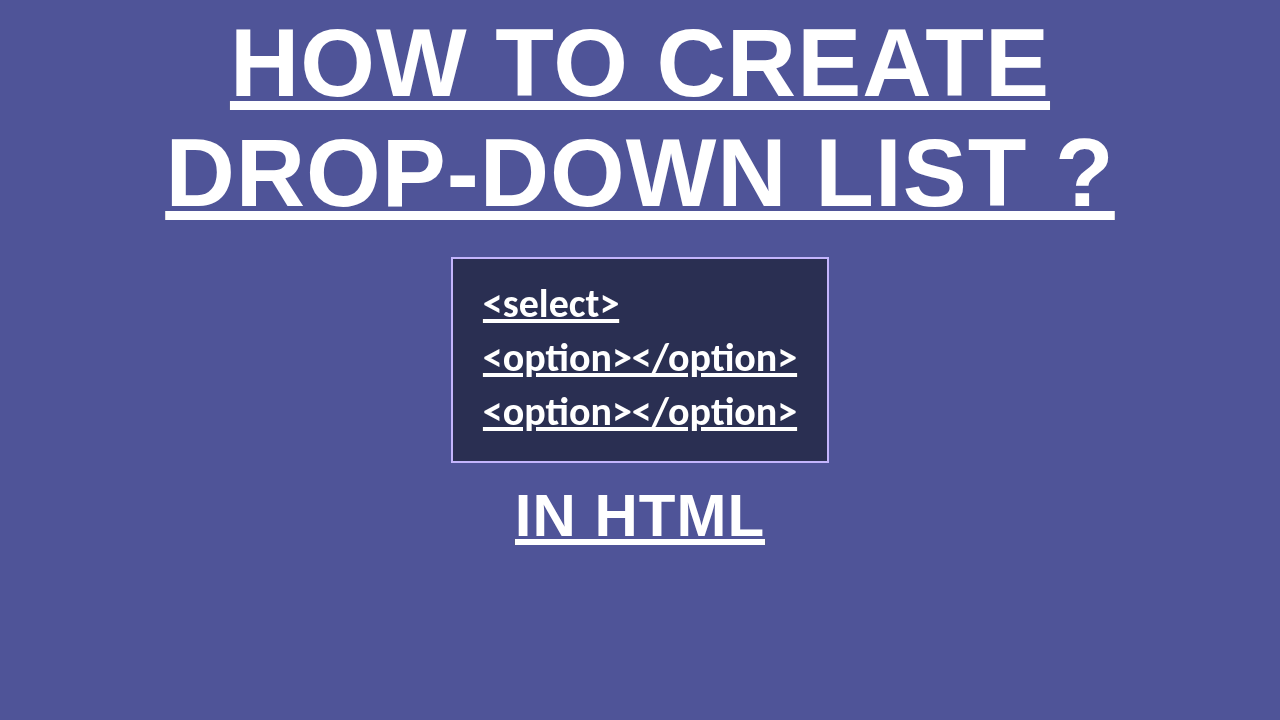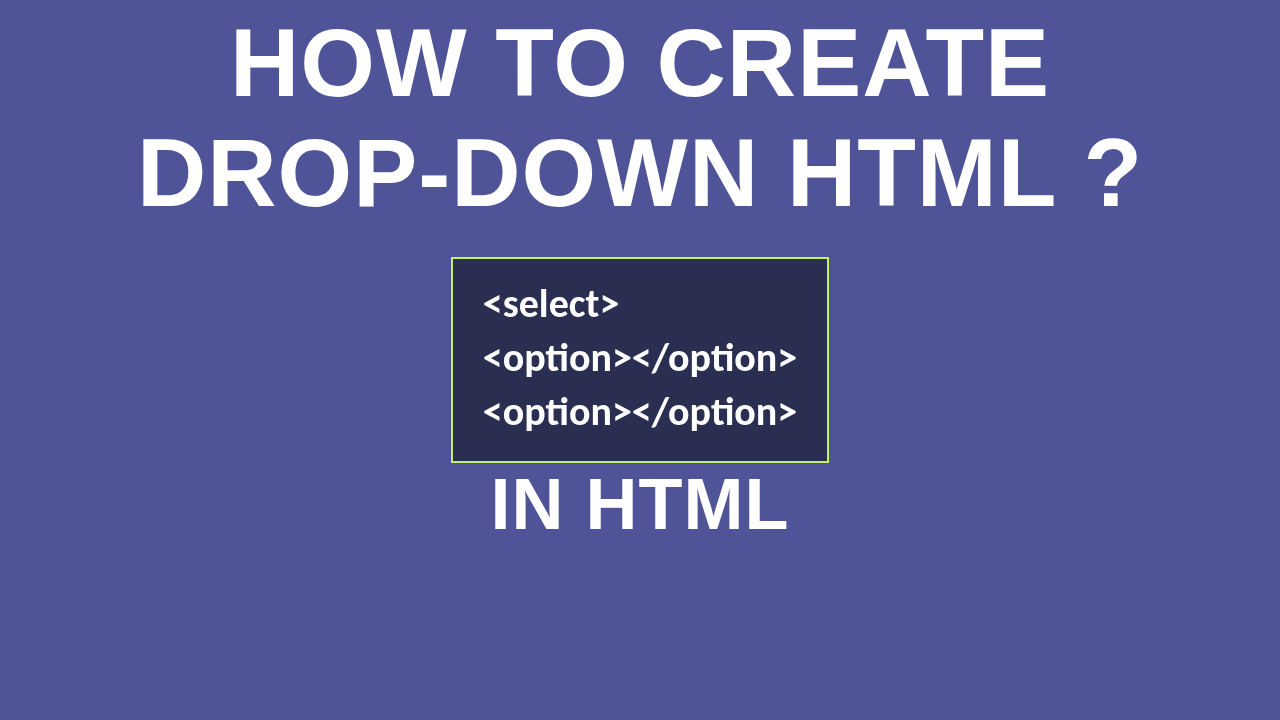--- a/index.html
+++ b/index.html
@@ -1,18 +1,19 @@
 <!DOCTYPE html>
 <html><head>
   <meta charset="utf-8">
   <style>
     * {
       margin: 0;
       padding: 0;
       box-sizing: border-box;
+      text-decoration: underline;
     }
     body {
       width: 1280px;
       height: 720px;
       background-color: #4f5498;
       display: flex;
       flex-direction: column;
       align-items: center;
       font-family: "Segoe UI", Tahoma, Geneva, Verdana, sans-serif;
       overflow: hidden;
@@ -21,46 +22,47 @@
       color: #ffffff;
       font-size: 96px;
       font-weight: 600;
       text-align: center;
       line-height: 1.15;
       margin-top: 8px;
       letter-spacing: 1px;
     }
     .code-box {
       background-color: #2a2f52;
-      border: 2px solid #bef264;
+      border: 2px solid #c4b5fd;
       padding: 18px 30px 22px 30px;
       margin-top: 28px;
     }
     .code-line {
       color: #ffffff;
       font-family: "Segoe UI", Calibri, Arial, sans-serif;
       font-size: 40px;
       font-weight: 700;
       line-height: 1.35;
       white-space: nowrap;
     }
     .footer {
       color: #ffffff;
-      font-size: 72px;
+      font-size: 60px;
       font-weight: 600;
       text-align: left;
+      margin-top: 18px;
       letter-spacing: 1px;
     }
   </style>
 </head>
 <body>
 
 <div class="title">
   <span>HOW TO CREATE</span><br>
-  <span>DROP-DOWN HTML ?</span>
+  <span>DROP-DOWN LIST ?</span>
 </div>
 
 <div class="code-box">
   <div class="code-line">&lt;select&gt;</div>
   <div class="code-line">&lt;option&gt;&lt;/option&gt;</div>
   <div class="code-line">&lt;option&gt;&lt;/option&gt;</div>
 </div>
 
 <div class="footer">IN HTML</div>
 

